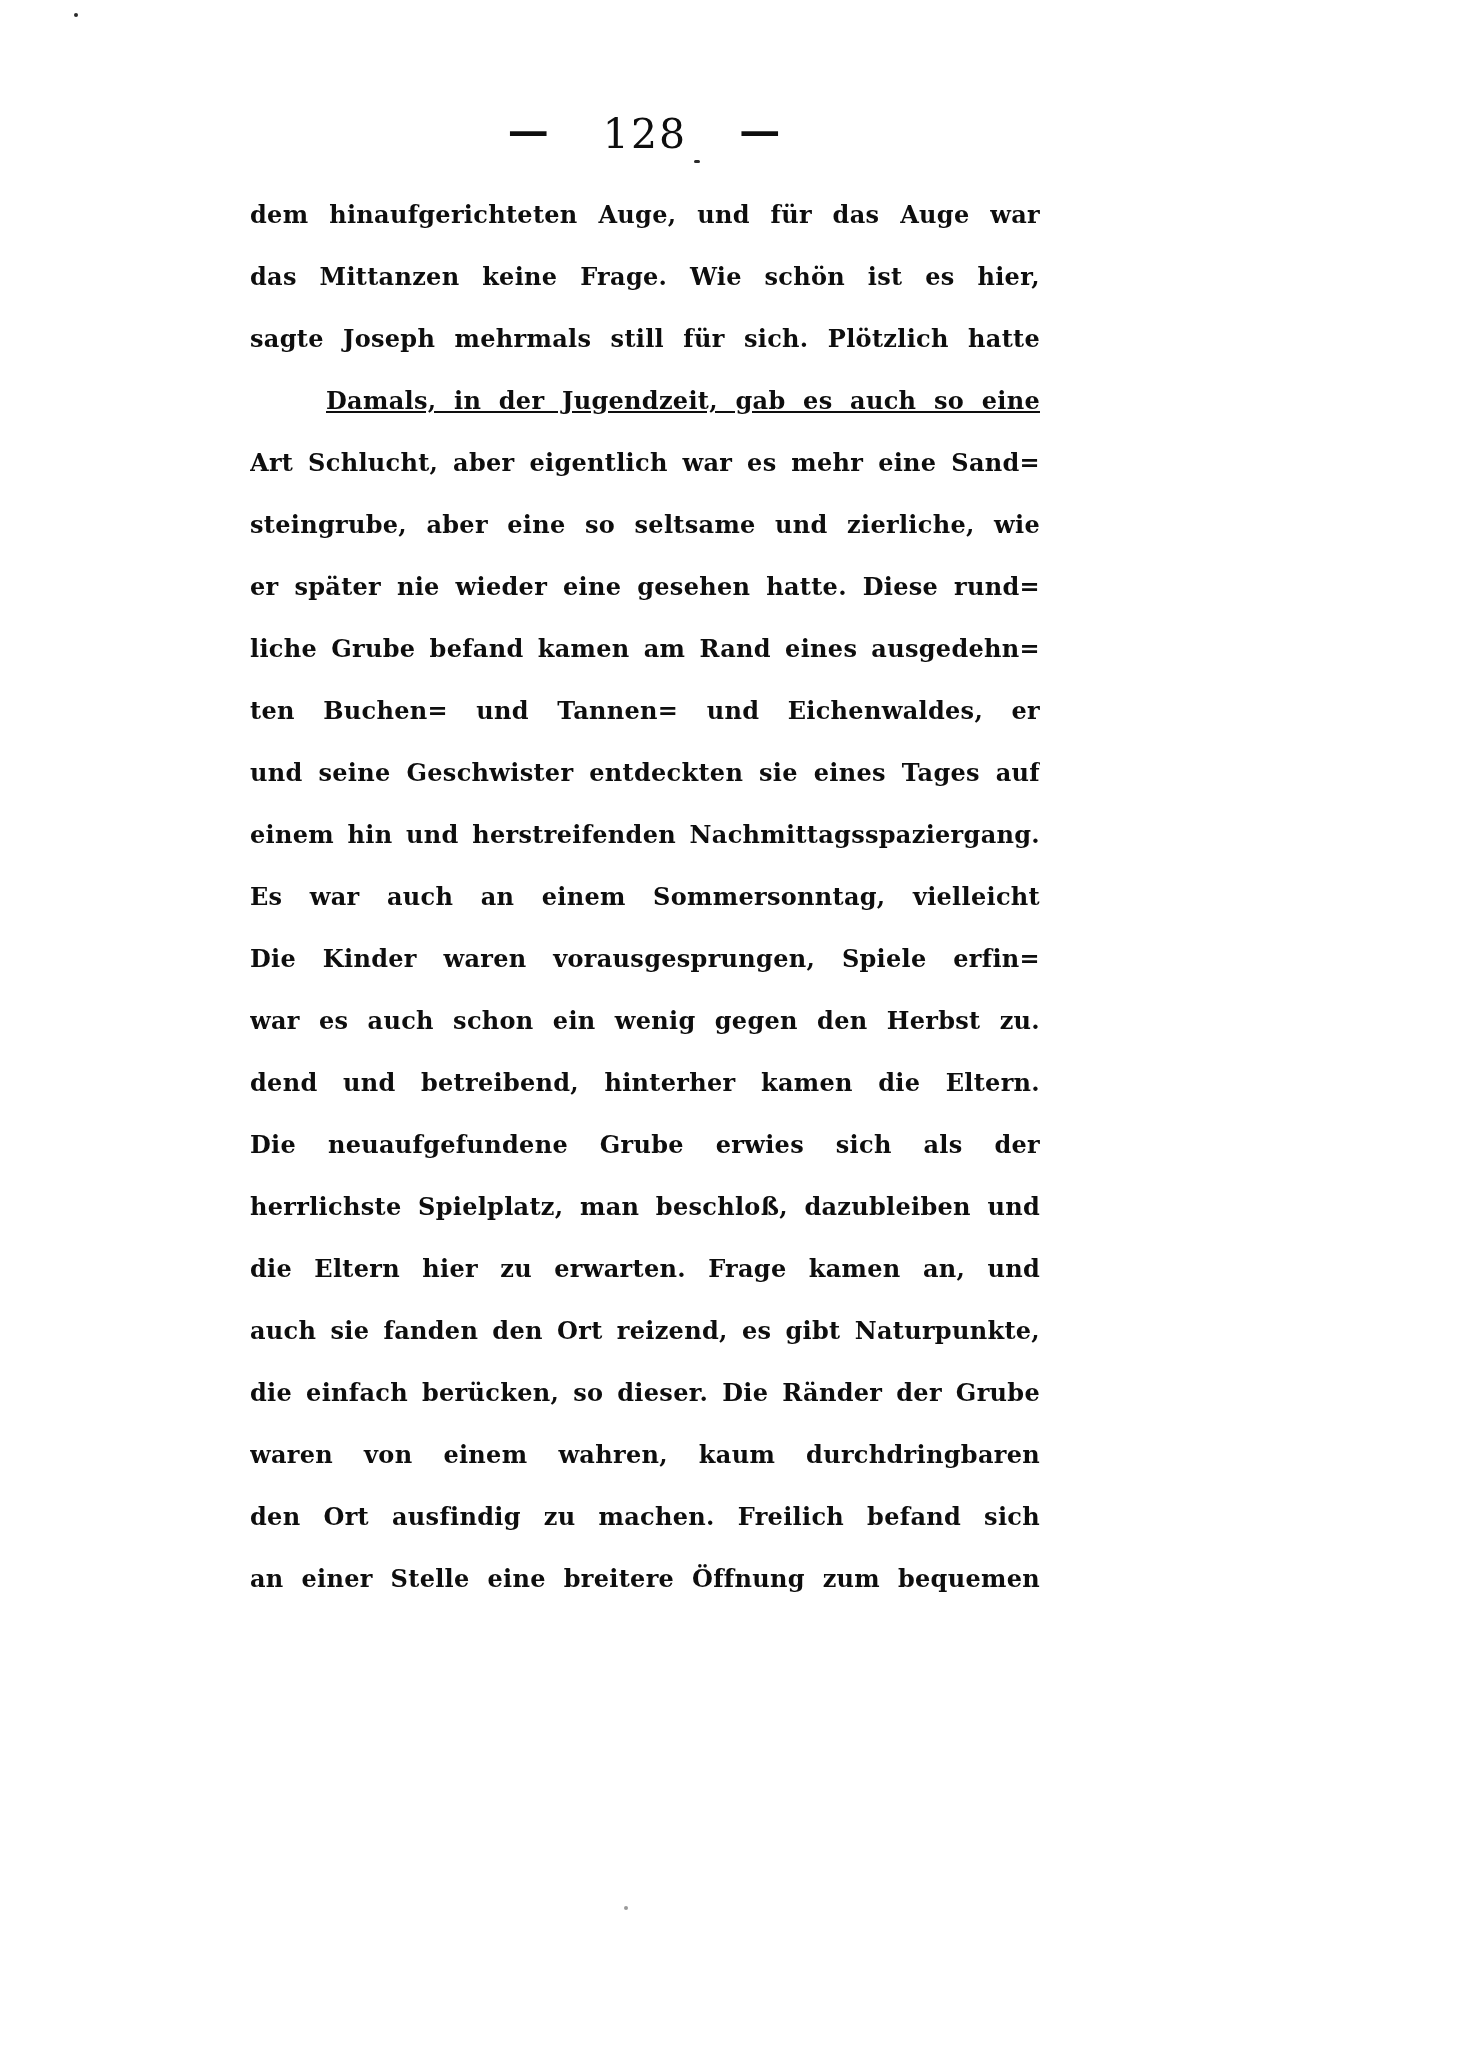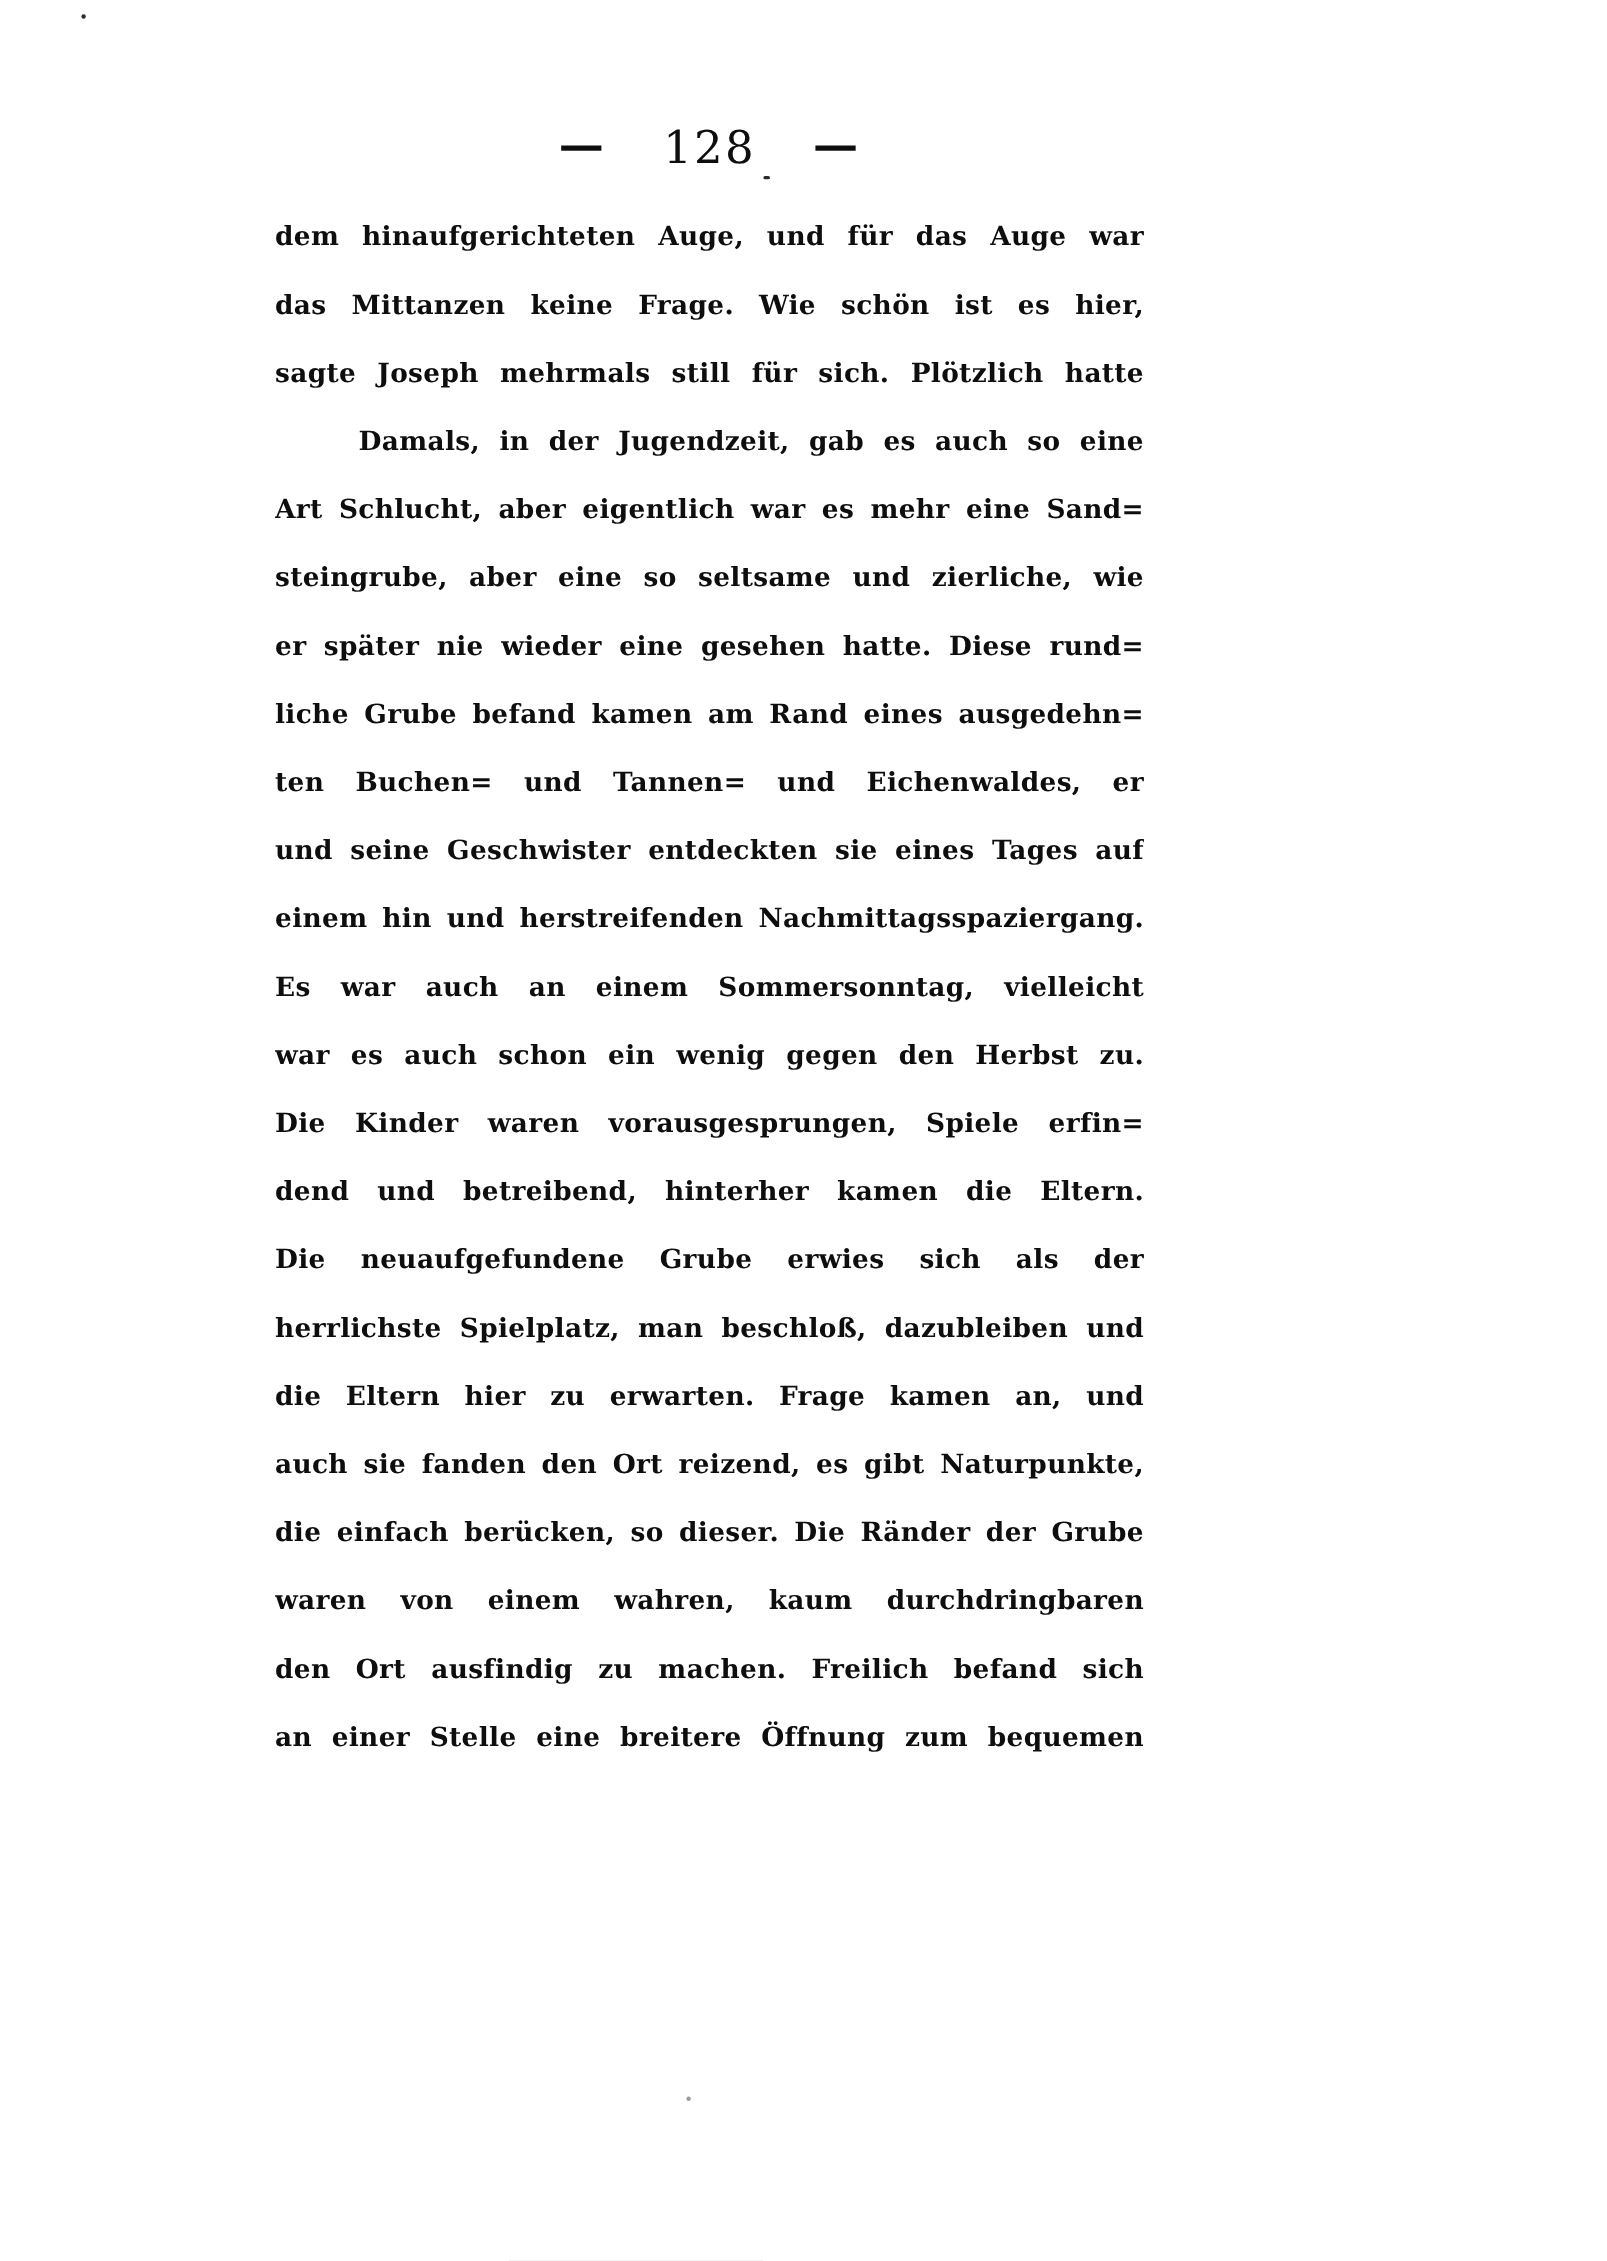--- a/index.html
+++ b/index.html
@@ -46,20 +46,21 @@
     letter-spacing: 0.3px;
   }
   .line {
     height: 62px;
     overflow: hidden;
     text-align: justify;
     text-align-last: justify;
   }
   .line.indent {
     text-indent: 76px;
+    text-decoration: underline;
   }
   .speck {
     position: absolute;
     background: #2a2a2a;
     border-radius: 50%;
   }
   .speck.s1 { left: 74px;  top: 13px;   width: 4px; height: 4px; }
   .speck.s2 { left: 694px; top: 160px;  width: 6px; height: 3px; border-radius: 2px; }
   .speck.s3 { left: 624px; top: 1906px; width: 4px; height: 4px; background:#9a9a9a; }
 </style>
@@ -81,22 +82,22 @@
 
     <div class="line indent">Damals, in der Jugendzeit, gab es auch so eine</div>
     <div class="line">Art Schlucht, aber eigentlich war es mehr eine Sand=</div>
     <div class="line">steingrube, aber eine so seltsame und zierliche, wie</div>
     <div class="line">er später nie wieder eine gesehen hatte.  Diese rund=</div>
     <div class="line">liche Grube befand kamen am Rand eines ausgedehn=</div>
     <div class="line">ten Buchen= und Tannen= und Eichenwaldes, er</div>
     <div class="line">und seine Geschwister entdeckten sie eines Tages auf</div>
     <div class="line">einem hin und herstreifenden Nachmittagsspaziergang.</div>
     <div class="line">Es war auch an einem Sommersonntag, vielleicht</div>
+    <div class="line">Die Kinder waren vorausgesprungen, Spiele erfin=</div>
     <div class="line">war es auch schon ein wenig gegen den Herbst zu.</div>
-    <div class="line">Die Kinder waren vorausgesprungen, Spiele erfin=</div>
     <div class="line">dend und betreibend, hinterher kamen die Eltern.</div>
     <div class="line">Die neuaufgefundene Grube erwies sich als der</div>
     <div class="line">herrlichste Spielplatz, man beschloß, dazubleiben und</div>
     <div class="line">die Eltern hier zu erwarten.  Frage kamen an, und</div>
     <div class="line">auch sie fanden den Ort reizend, es gibt Naturpunkte,</div>
     <div class="line">die einfach berücken, so dieser. Die Ränder der Grube</div>
     <div class="line">waren von einem wahren, kaum durchdringbaren</div>
     <div class="line">den Ort ausfindig zu machen.  Freilich befand sich</div>
     <div class="line">an einer Stelle eine breitere Öffnung zum bequemen</div>
   </div>

